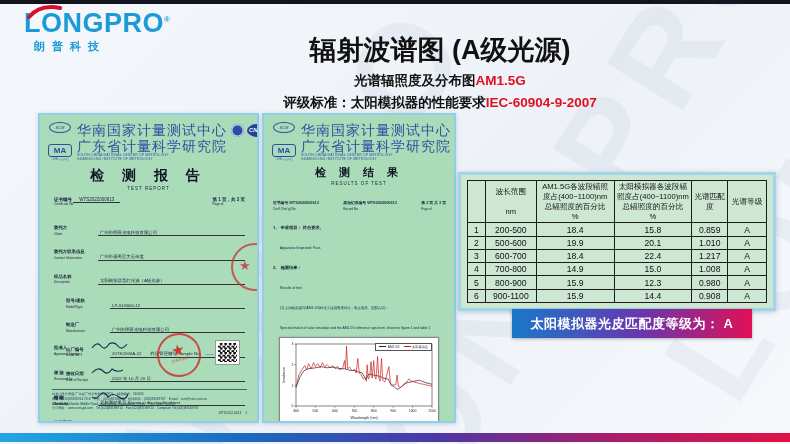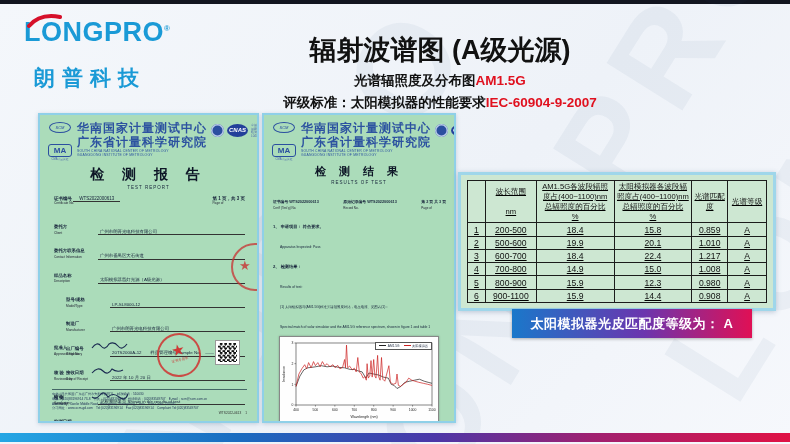--- a/index.html
+++ b/index.html
@@ -9,24 +9,24 @@
   .topbar{position:absolute;top:0;left:0;width:790px;height:4px;background:#12151f;}
   .bottombar{position:absolute;top:433px;left:0;width:790px;height:9px;
     background:linear-gradient(90deg,#25a6e4 0%,#1a6cc0 30%,#4b37a8 55%,#a02070 75%,#e01245 100%);}
   .watermark{position:absolute;font-size:130px;font-weight:bold;color:rgba(40,70,120,0.05);
     transform:rotate(-58deg);letter-spacing:14px;white-space:nowrap;pointer-events:none;}
   .wm1{top:-10px;left:520px;}
   .wm2{top:150px;left:180px;}
   .wm3{top:260px;left:-140px;}
 
   
-  .logo{position:absolute;top:19px;left:24px;color:#1a9ad6;}
+  .logo{position:absolute;top:10px;left:24px;color:#1a9ad6;}
   .logo-word{font-size:27px;font-weight:bold;letter-spacing:0.5px;line-height:1;}
   .logo-word sup{font-size:8px;}
-  .logo-sub{font-size:21px;font-weight:bold;letter-spacing:7px;margin-top:18px;text-indent:10px;}
+  .logo-sub{font-size:11px;font-weight:bold;letter-spacing:7px;margin-top:2px;text-indent:10px;}
   .swoosh{position:absolute;left:2px;top:-6px;}
 
   
   .titles{position:absolute;left:250px;top:32px;width:380px;text-align:center;color:#111;}
   .titles h1{margin:0;font-size:27px;font-weight:bold;}
   .titles p{margin:4px 0 0;font-size:13.5px;font-weight:bold;}
   .red{color:#e0101e;}
 
   
   .cert{position:absolute;background:#abdcba;border:2px solid #8fd0e8;box-sizing:border-box;
@@ -34,21 +34,21 @@
   .cert-left{left:38px;top:113px;width:221px;height:310px;}
   .cert-right{left:262px;top:113px;width:194px;height:310px;}
   .cert-head{display:flex;align-items:flex-start;gap:4px;padding:7px 5px 2px 7px;}
   .cma{width:26px;text-align:center;color:#2b4fa0;flex:none;}
   .cma-oval{width:20px;height:9px;border:1px solid #2b4fa0;border-radius:50%;
     font-size:4px;line-height:9px;margin:0 auto;font-style:italic;}
   .cma-box{width:22px;height:11px;border:1.5px solid #2b4fa0;border-radius:3px;
     font-size:8px;font-weight:bold;line-height:11px;margin:11px auto 0;}
   .cma-tiny{font-size:3px;transform:scale(.9);color:#4a66a8;}
   .agency-names{flex:1;color:#2c52a0;line-height:1.15;}
-  .cn1,.cn2{font-size:12px;font-weight:bold;letter-spacing:1px;white-space:nowrap;}
+  .cn1,.cn2{font-size:14px;font-weight:normal;letter-spacing:1px;white-space:nowrap;}
   .agency-names .en{font-size:3.4px;letter-spacing:.2px;white-space:nowrap;}
   .seals{flex:none;display:flex;align-items:flex-start;gap:3px;padding-top:2px;}
   .seal-round{width:13px;height:13px;border-radius:50%;background:#2b4fa0;display:inline-block;
     box-shadow:inset 0 0 0 1.5px #b9cae8;}
   .cnas{display:inline-block;background:#23409a;color:#fff;border-radius:50%;
     width:21px;height:13px;font-size:6px;font-weight:bold;font-style:italic;
     line-height:13px;text-align:center;}
   .seal-note{font-size:3px;color:#4a66a8;white-space:pre-line;line-height:1.2;}
   .cert-title{margin:3px 0 0;text-align:center;font-size:14px;font-weight:bold;
     letter-spacing:7px;color:#0d1626;}
@@ -101,21 +101,21 @@
     border:1px solid #888;box-shadow:0 0 2px rgba(0,0,0,.25);}
   .chart-legend{position:absolute;right:6px;top:5px;border:.5px solid #555;background:#fff;
     display:flex;gap:4px;padding:1px 3px;align-items:center;}
   .leg{display:inline-flex;align-items:center;gap:1.5px;}
   .leg i{display:inline-block;width:7px;height:1.2px;}
   .leg em{font-style:normal;font-size:3.2px;}
   .fig-cap-cn{margin:2px 8px 0;background:#8cc4ee;color:#0a2a55;font-size:3.4px;
     padding:.5px 2px;white-space:nowrap;overflow:hidden;}
 
   
-  table.rpt{border-collapse:collapse;background:transparent;text-decoration:underline;}
+  table.rpt{border-collapse:collapse;background:transparent;}
   table.rpt th,table.rpt td{border:1px solid #1c1c1c;text-align:center;color:#101010;
     white-space:pre-line;font-weight:normal;}
   .big-table-wrap{position:absolute;left:458px;top:172px;width:318px;height:139px;
     background:#cde7d2;border:3px solid #9fd6ea;box-sizing:border-box;padding:5px 6px;
     box-shadow:0 1px 5px rgba(60,90,130,.3);}
   .big-table-wrap table{width:100%;height:100%;}
   .big-table-wrap th{font-size:7.6px;line-height:1.3;padding:1px 0;}
   .big-table-wrap td{font-size:8.6px;padding:0;}
   .big-table-wrap th:nth-child(1){width:6%;}
   .big-table-wrap th:nth-child(2){width:17%;}

